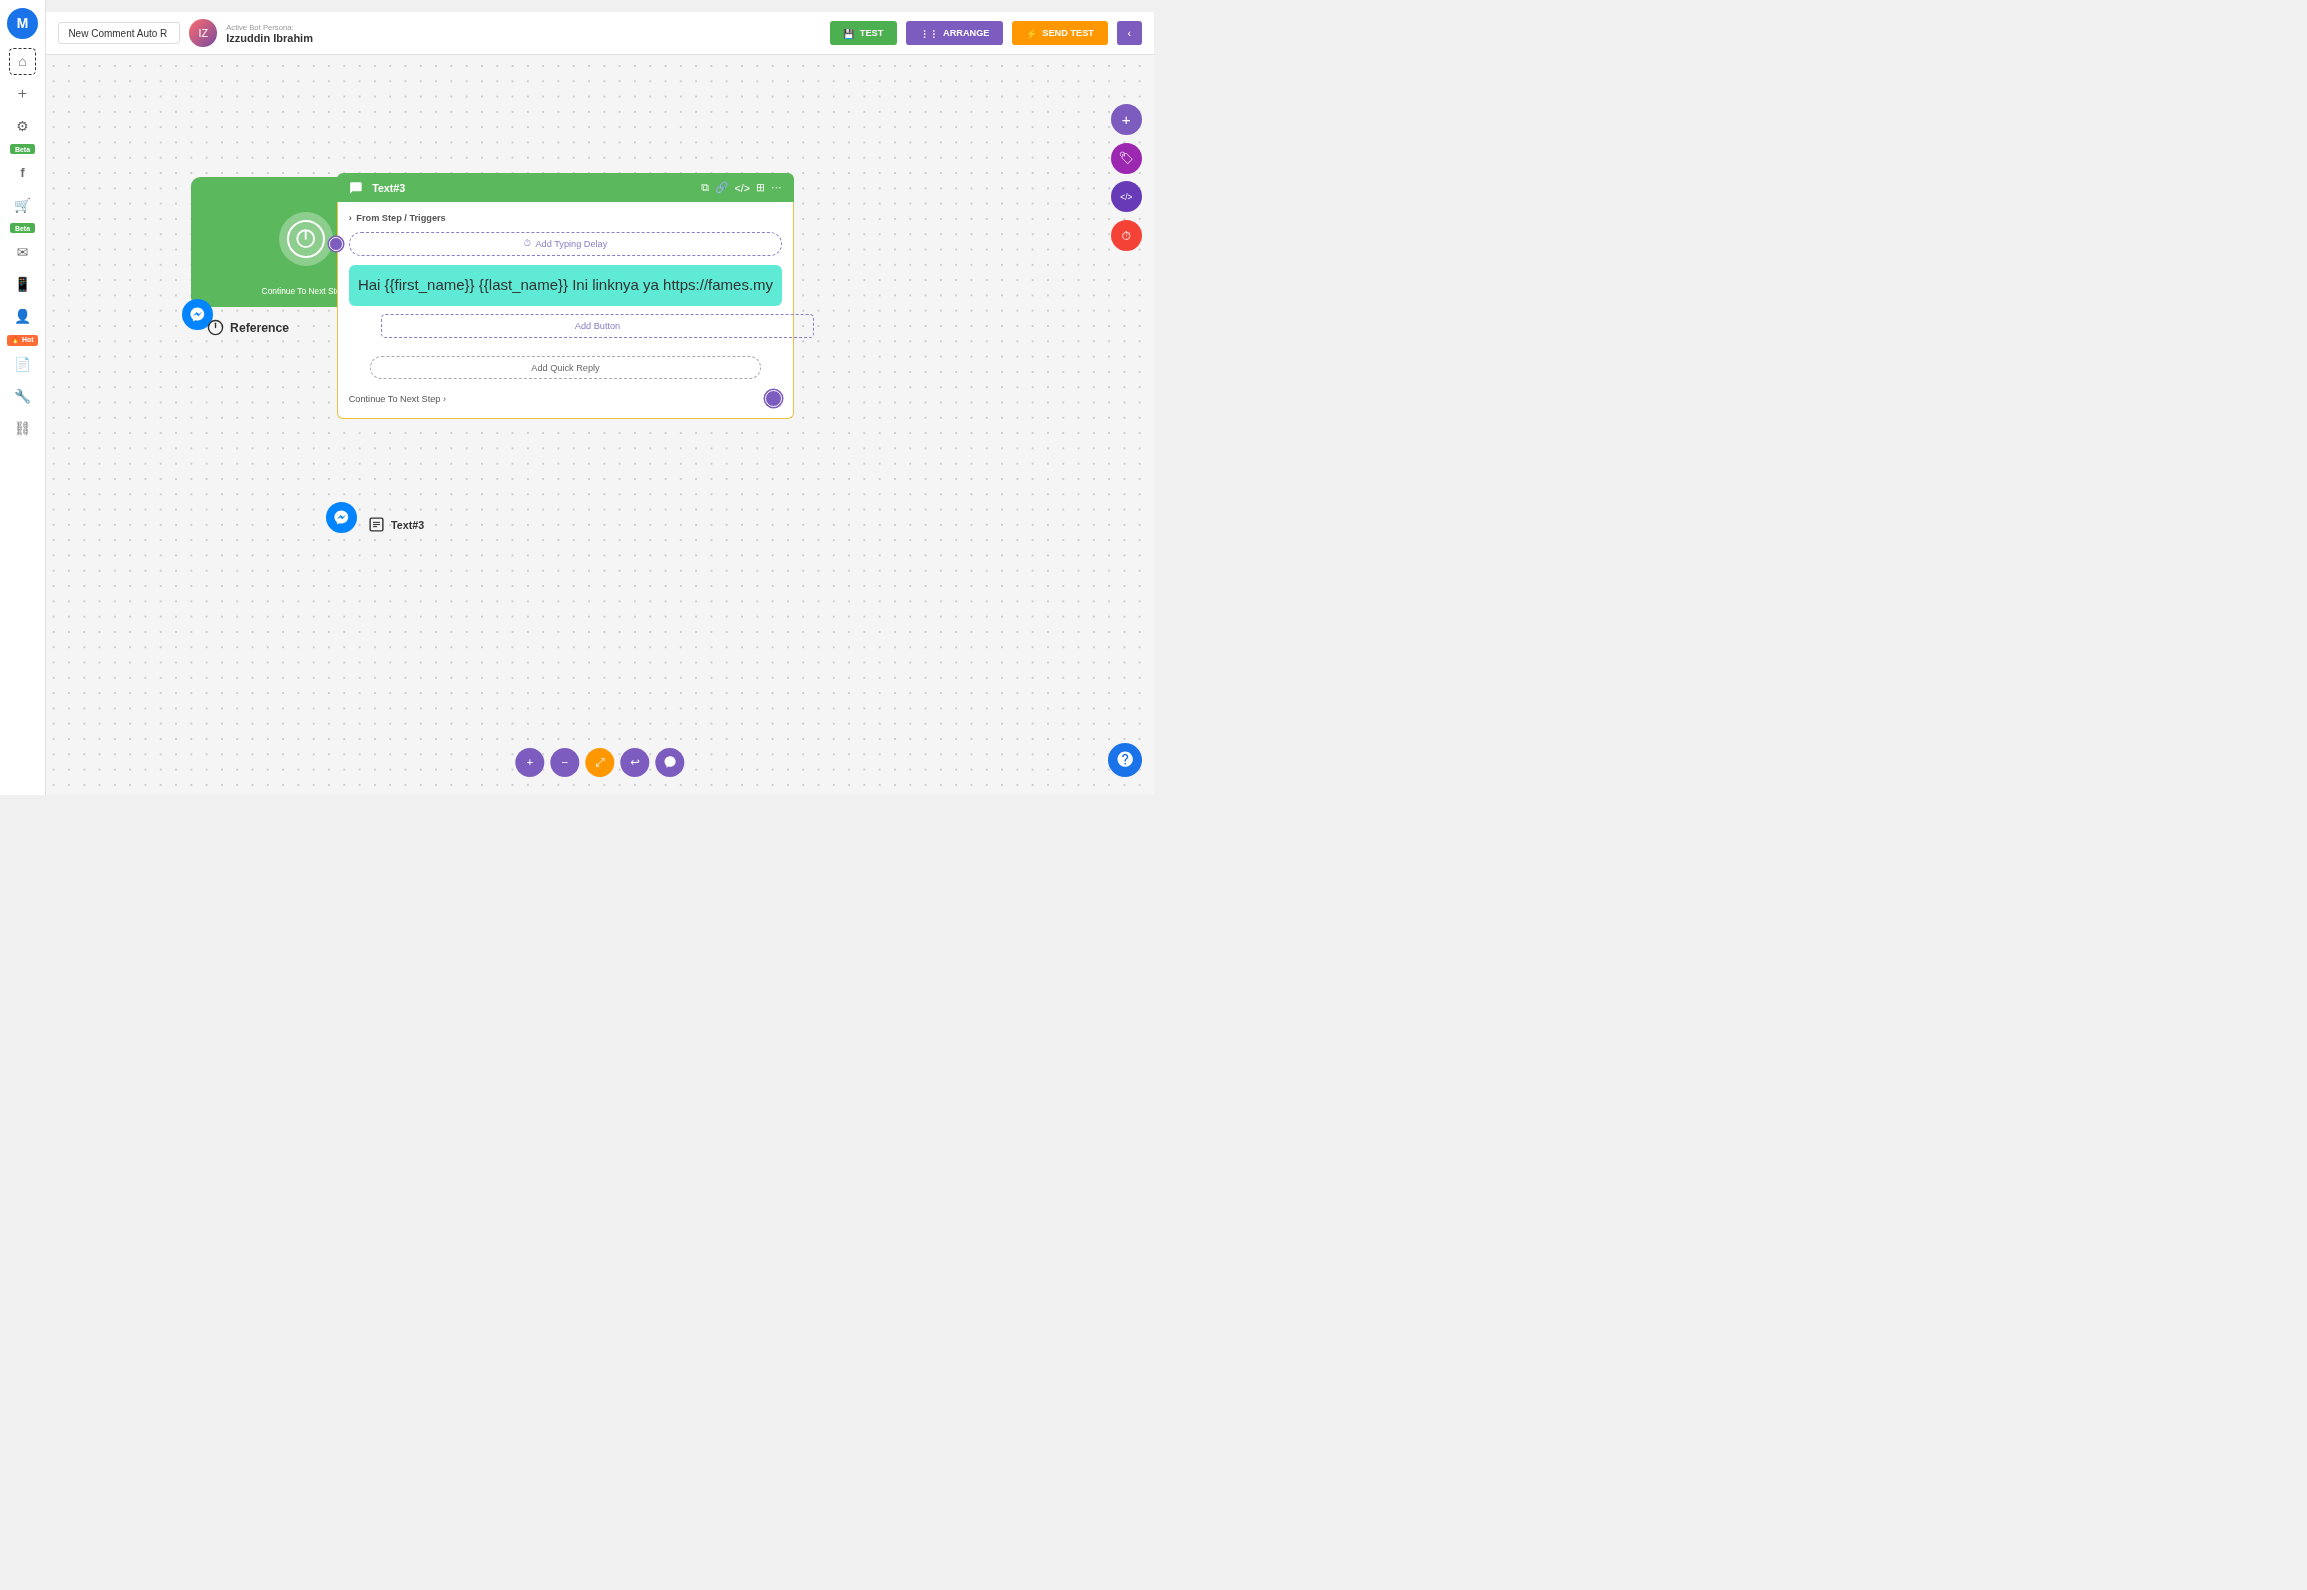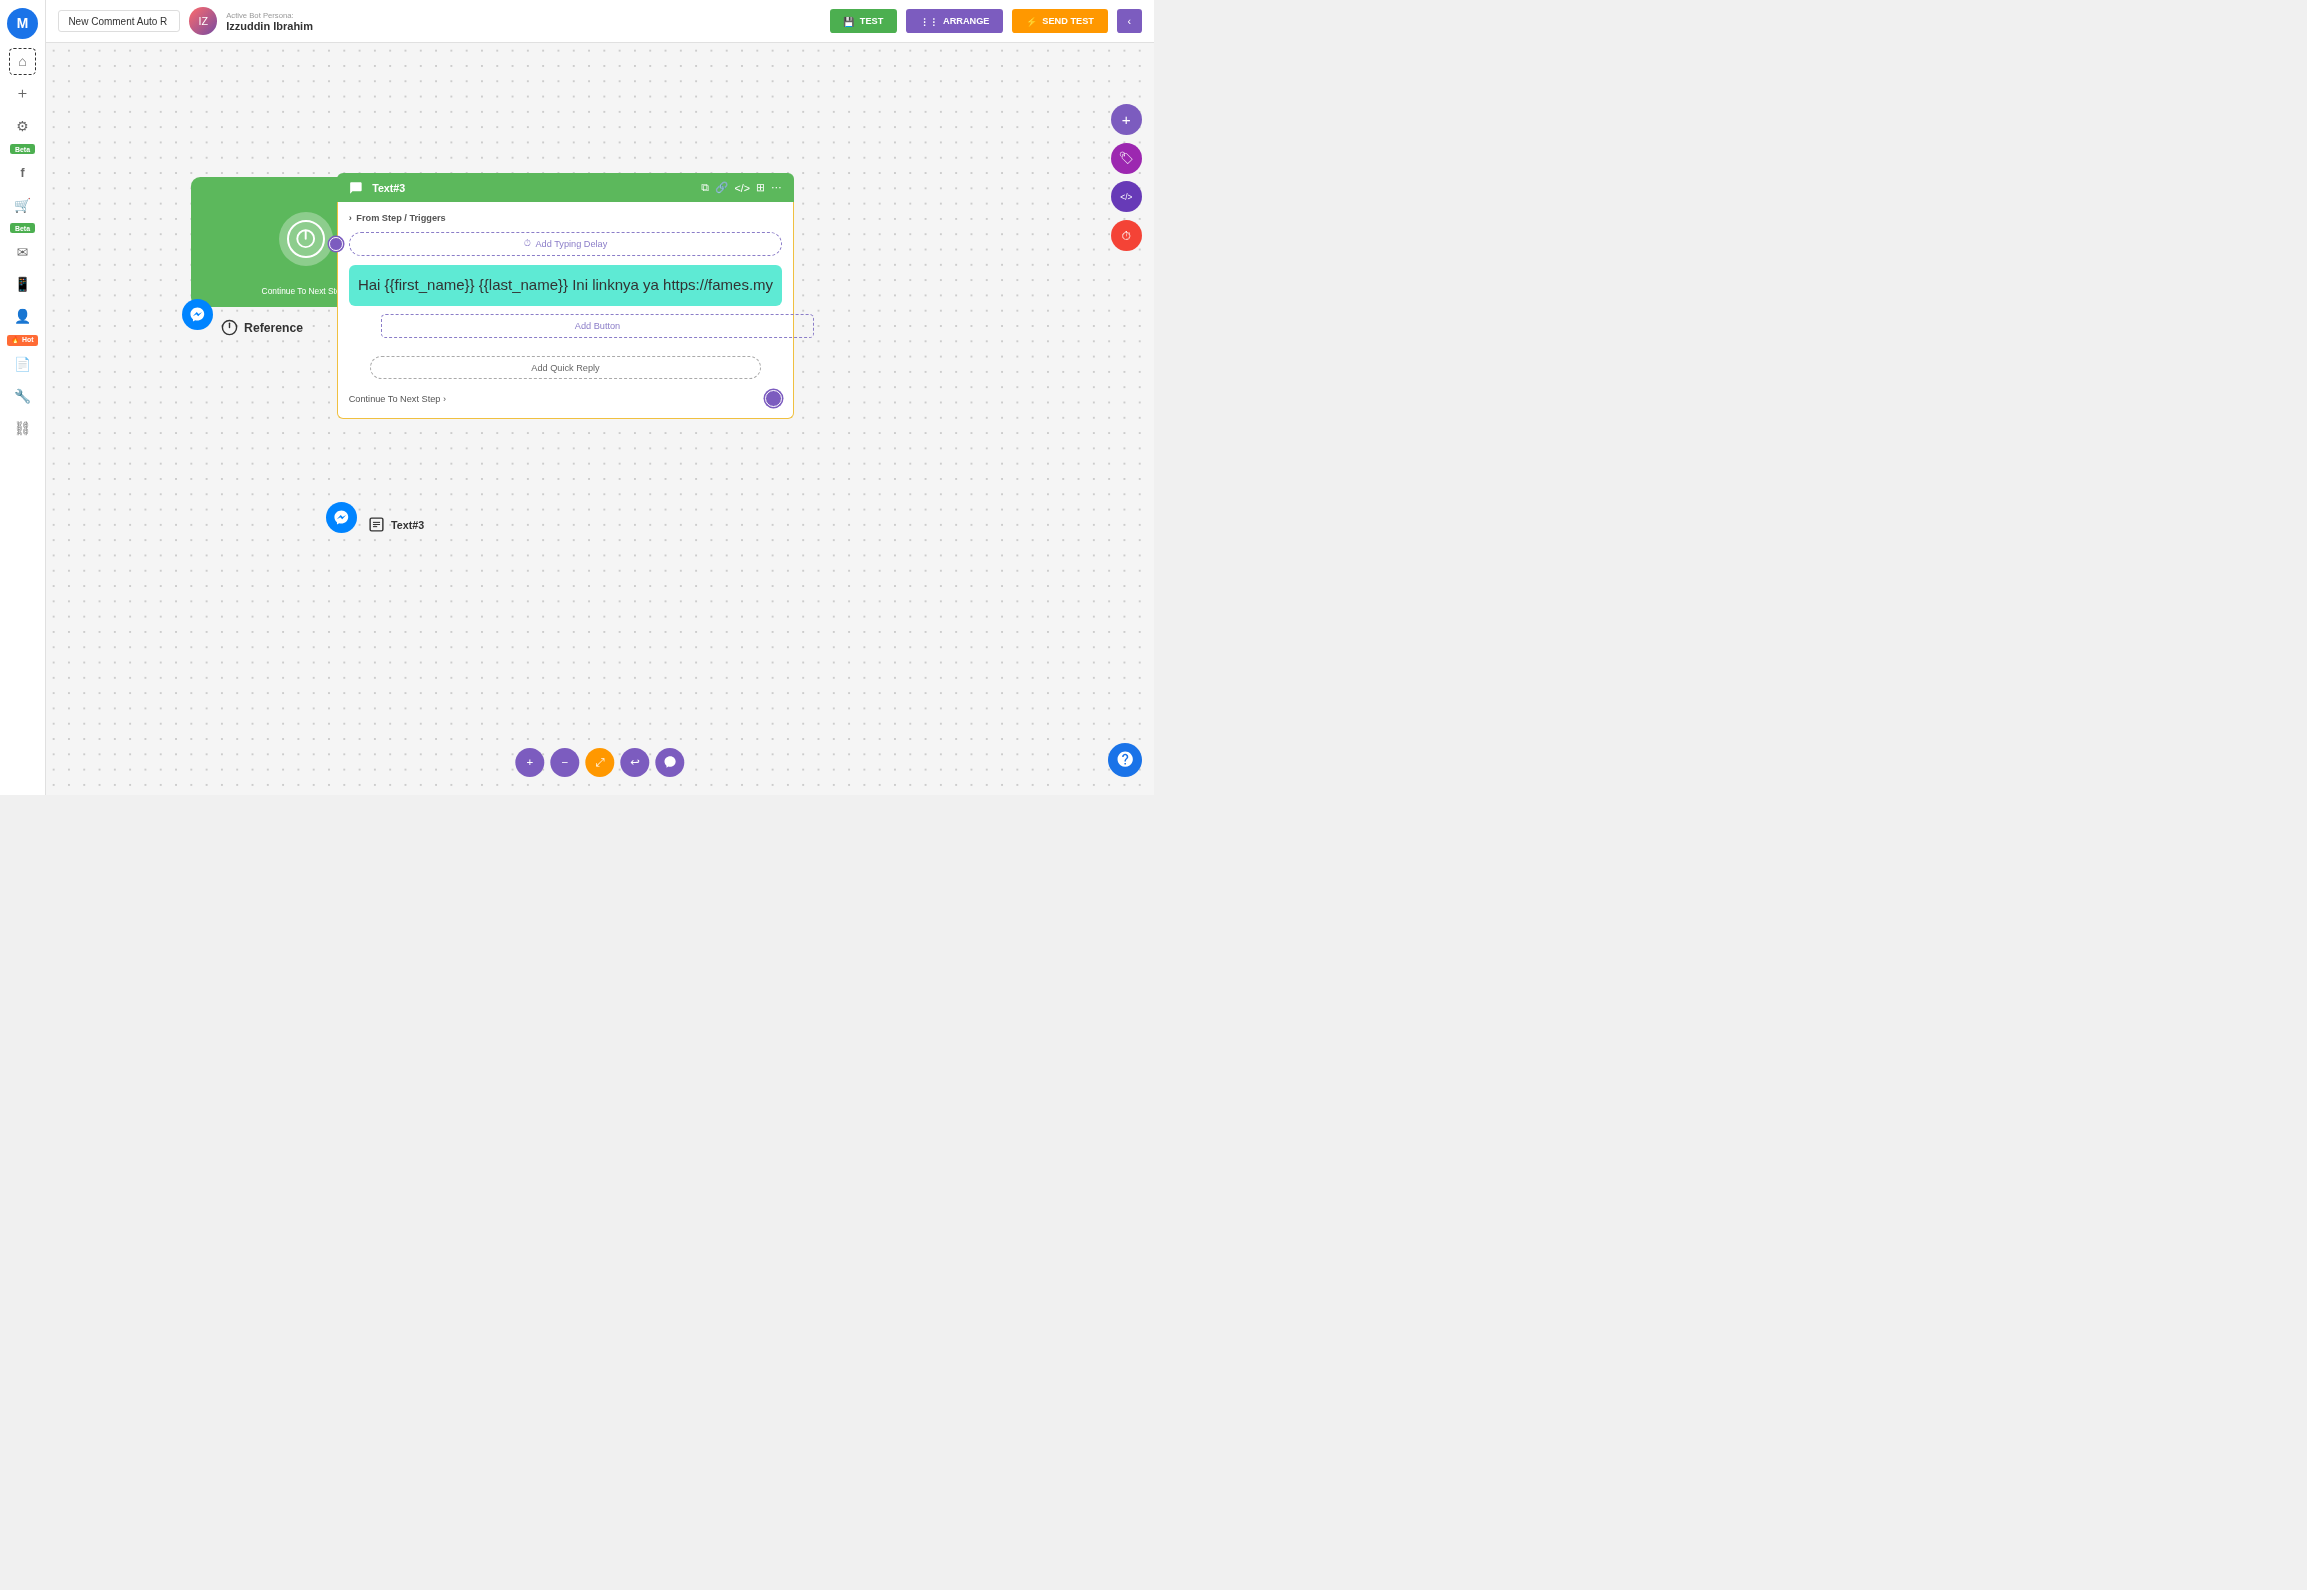--- a/index.html
+++ b/index.html
@@ -82,21 +82,21 @@
       font-size: 6.9px;
       font-weight: bold;
       padding: 1.5px 4.6px;
       border-radius: 2.3px;
       cursor: pointer;
     }
 
     
     .header {
       position: absolute;
-      top: 0;
+      top: 12px;
       left: 46px;
       right: 0;
       height: 43px;
       background: #fff;
       border-bottom: 0.8px solid #e0e0e0;
       display: flex;
       align-items: center;
       padding: 0 12.2px;
       gap: 9.2px;
       z-index: 10;
@@ -545,21 +545,21 @@
         <div style="width:12.2px;height:12.2px;border-radius:50%;background:#7c5cbf;border:1.5px solid white;position:absolute;right:-6.1px;"></div>
       </div>
     </div>
 
     <div style="position:absolute;left:-9.2px;top:122px;width:31px;height:31px;background:#0084ff;border-radius:50%;display:flex;align-items:center;justify-content:center;">
       <svg width="17" height="17" viewBox="0 0 24 24" fill="white">
         <path d="M12 2C6.477 2 2 6.145 2 11.243c0 2.937 1.402 5.56 3.6 7.3V22l3.2-1.8c.857.24 1.764.37 2.7.37 5.523 0 10-4.145 10-9.243S17.523 2 12 2zm1 12.4l-2.6-2.7-5 2.7 5.5-5.8 2.6 2.7 5-2.7-5.5 5.8z"></path>
       </svg>
     </div>
 
-    <div style="position:absolute;left:30px;top:142px;display:flex;align-items:center;gap:6.1px;">
+    <div style="position:absolute;left:16px;top:142px;display:flex;align-items:center;gap:6.1px;">
       <svg width="17" height="17" viewBox="0 0 24 24">
         <circle cx="12" cy="12" r="10" stroke="#333" stroke-width="2" fill="none"></circle>
         <line x1="12" y1="6" x2="12" y2="12" stroke="#333" stroke-width="2" stroke-linecap="round"></line>
       </svg>
       <span style="font-size:12.2px;font-weight:700;color:#333;">Reference</span>
     </div>
   </div>
 
   <div class="text3-card-wrapper">
 

